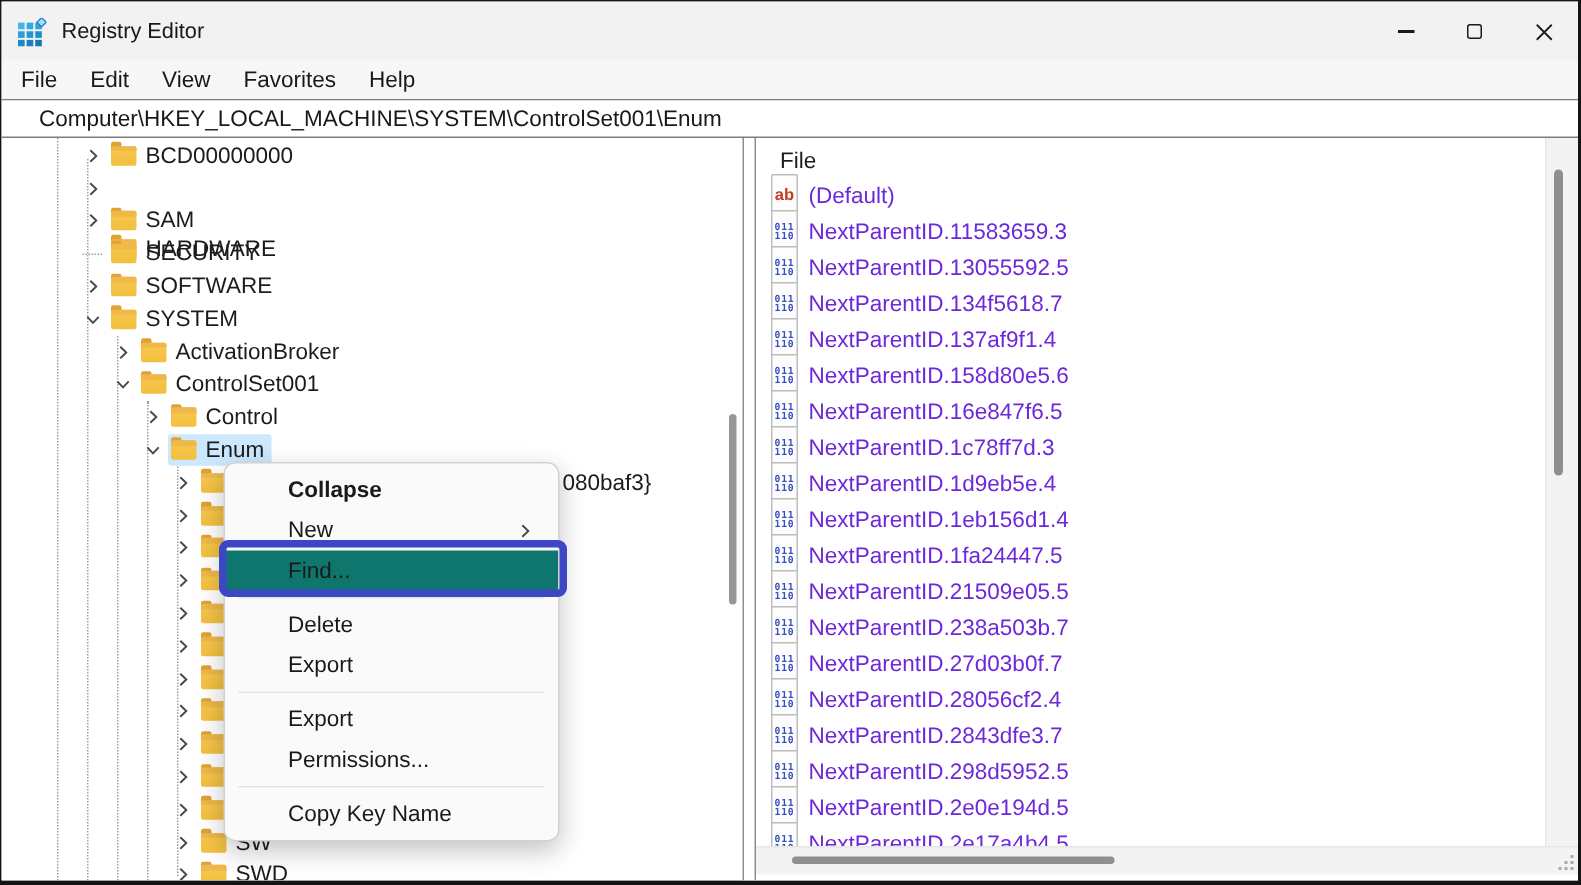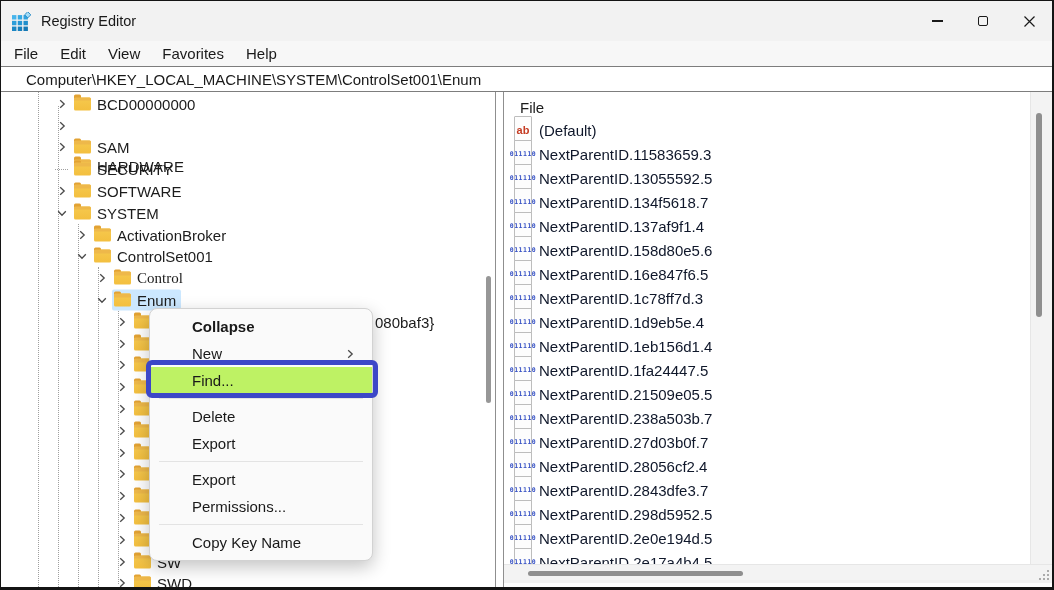--- a/index.html
+++ b/index.html
@@ -53,44 +53,44 @@
   .tfrag{ position:absolute; top:50%; transform:translateY(-50%); font-size:15px; color:#1c1c1c; }
   .tree-thumb{ position:absolute; left:485px; top:184px; width:5px; height:127px;
     background:#979797; border-radius:2.5px; z-index:3; }
   
   .vl-head{ height:26px; display:flex; align-items:center; padding-left:16px;
     font-size:15px; color:#1c1c1c; padding-top:4px; }
   .vrow{ height:24px; display:flex; align-items:center; gap:7px; padding-left:10px; }
   .ic-str,.ic-bin{ width:18px; height:28px; border:1px solid #bdbdbd; background:#fdfdfd;
     display:flex; flex:0 0 auto; align-items:center; justify-content:center; border-radius:1px; }
   .ic-str{ color:#c53b22; font-weight:bold; font-size:11px; }
-  .ic-bin{ flex-direction:row; color:#3550c4; font-weight:bold; font-size:6.5px;
+  .ic-bin{ flex-direction:column; color:#3550c4; font-weight:bold; font-size:6.5px;
     line-height:6.5px; font-family:"DejaVu Sans Mono",monospace; letter-spacing:.5px; }
   .ic-bin i{ font-style:normal; display:block; }
-  .vlab{ font-size:15px; color:#0f172a; white-space:nowrap; }
+  .vlab{ font-size:15px; color:#6d28d9; white-space:nowrap; }
   
   .vtrack{ position:absolute; left:1029px; top:0; width:23px; height:472px;
     background:#f3f3f3; border-left:1px solid #e6e6e6; z-index:4; }
   .vthumb{ position:absolute; left:1035px; top:21px; width:6px; height:204px;
     background:#8f8f8f; border-radius:3px; z-index:5; }
   .htrack{ position:absolute; left:503px; top:472px; width:549px; height:19px;
     background:#f3f3f3; border-top:1px solid #e6e6e6; z-index:4; }
   .hthumb{ position:absolute; left:527px; top:479px; width:215px; height:5px;
     background:#8f8f8f; border-radius:2.5px; z-index:5; }
   .grip{ position:absolute; left:1038px; top:476px; width:2px; height:2px; z-index:6;
     background:transparent;
     box-shadow:8px 2px #ababab,4px 6px #ababab,8px 6px #ababab,0 10px #ababab,4px 10px #ababab,8px 10px #ababab; }
   
   .cmenu{ position:absolute; left:148px; top:216px; width:224px; background:#fafafa;
     border:1px solid #d2d2d2; border-radius:8px; box-shadow:0 6px 18px rgba(0,0,0,.24);
     padding:4px 0; z-index:10; }
   .citem{ height:27px; display:flex; align-items:center; padding:0 14px 0 42px;
     font-size:15px; color:#191919; position:relative; }
   .citem.bold{ font-weight:bold; }
-  .citem.hot{ background:#bef264; }
+  .citem.hot{ background:#0f766e; }
   .csep{ height:1px; background:#e3e3e3; margin:4px 9px; }
   .subarrow{ position:absolute; right:16px; top:50%; margin-top:-6px; width:12px; height:12px; display:flex; }
   
   .findbox{ position:absolute; left:145px; top:268px; width:232px; height:38px;
     border:5px solid #3c47c8; border-radius:6px; z-index:12; }
 </style>
 </head>
 <body>
 
 <div class="window">
@@ -230,21 +230,21 @@
               <span class="fold"></span>
               <span class="tlab">ControlSet001</span>
             </span>
           </div>
           <div class="trow">
             <span class="exp" style="left: 95px;">
               <svg width="12" height="12" viewBox="0 0 12 12">
                 <path d="M4.2 2.2 L8.2 6 L4.2 9.8" fill="none" stroke="#4a4a4a" stroke-width="1.3"></path>
               </svg>
             </span>
-            <span class="tgrp" style="left: 111px; font-family: Liberation Serif, serif;">
+            <span class="tgrp" style="left: 111px;">
               <span class="fold"></span>
               <span class="tlab">Control</span>
             </span>
           </div>
           <div class="trow">
             <span class="exp open" style="left: 95px;">
               <svg width="12" height="12" viewBox="0 0 12 12">
                 <path d="M4.2 2.2 L8.2 6 L4.2 9.8" fill="none" stroke="#4a4a4a" stroke-width="1.3"></path>
               </svg>
             </span>

